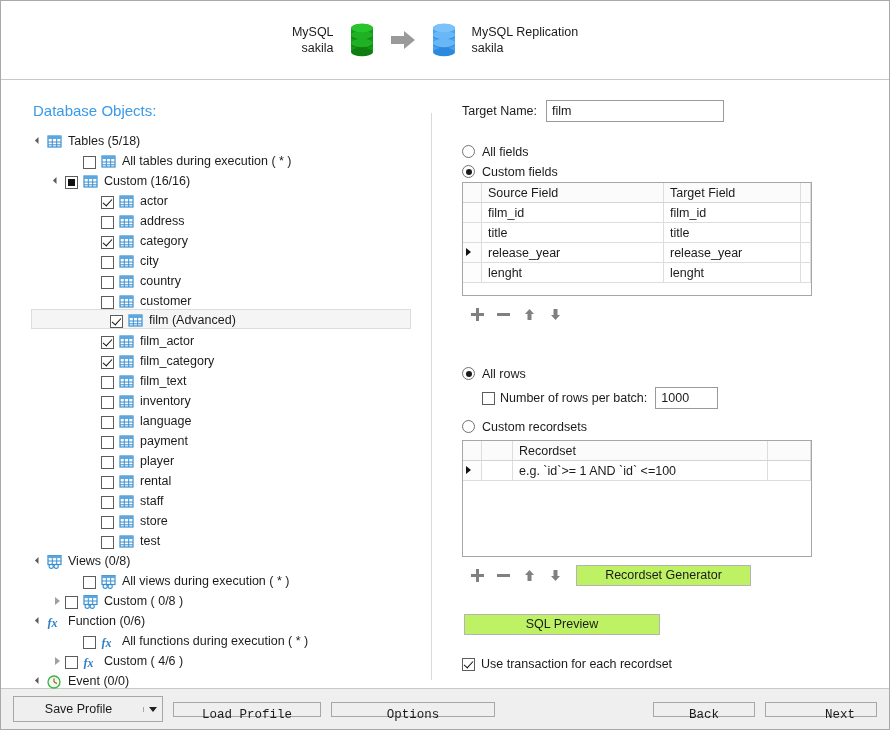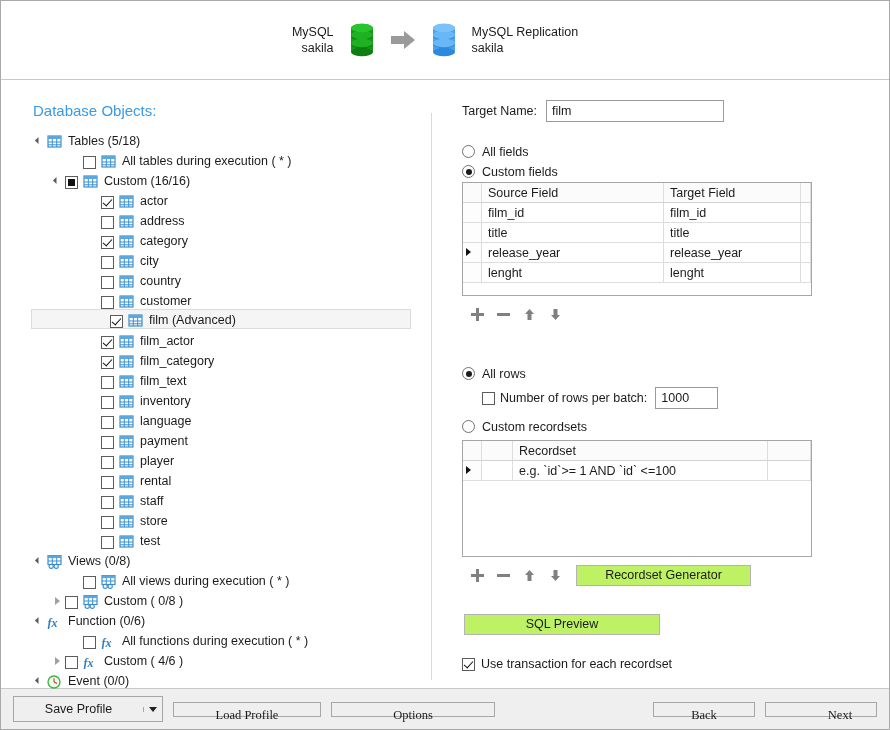--- a/index.html
+++ b/index.html
@@ -316,21 +316,21 @@
     background: #efefef;
     display: flex;
     align-items: center;
     padding: 0 12px;
     gap: 10px;
   }
   .fbtn {
     box-sizing: border-box;
     border: 1px solid #a7a7a7;
     background: #efefef;
-    font-family: Liberation Serif, serif;
+    font-family: Liberation Mono, monospace;
     font-size: 12.5px;
     color: #1b1b1b;
     height: 15px;
     line-height: 24px;
     text-align: center;
     cursor: default;
     padding: 0;
   }
   .split-btn {
     display: flex;

